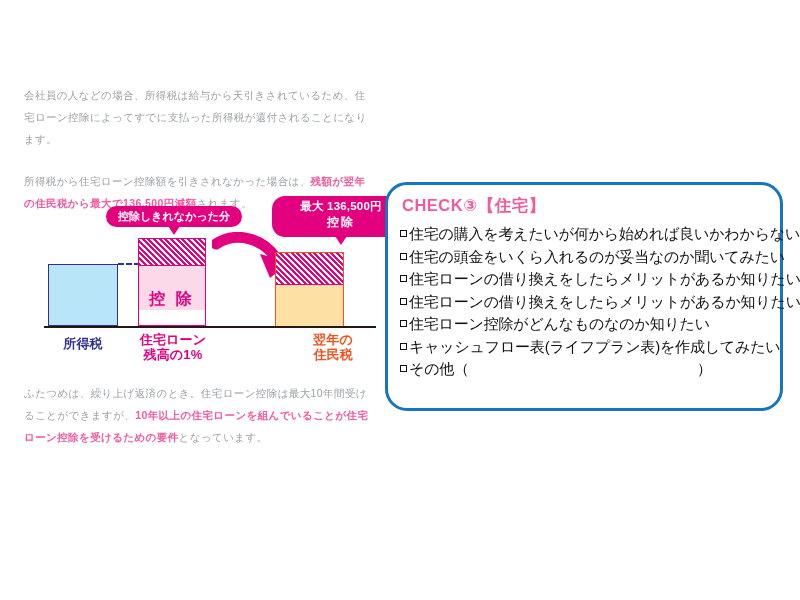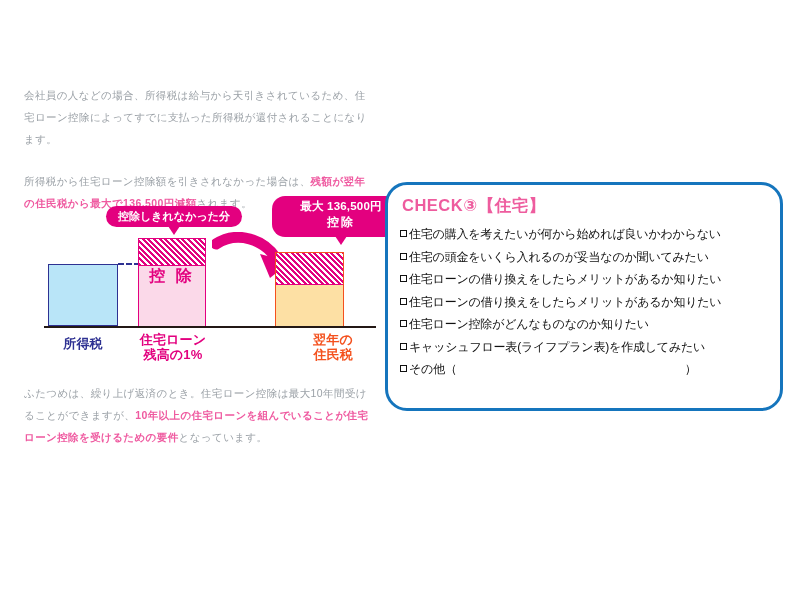--- a/index.html
+++ b/index.html
@@ -42,22 +42,22 @@
   #bar-loan{
     left:114px;width:68px;height:88px;border:1.4px solid #e3007f;
   }
   #bar-loan .seg-hatch{
     height:26px;
     background:
       repeating-linear-gradient(45deg,#e3007f 0 2px,#ffffff 2px 4px);
     border-bottom:1.4px solid #e3007f;
   }
   #bar-loan .seg-solid{
-    height:60px;background:#fbd9e9;
-    display:flex;align-items:flex-start;justify-content:center;
+    height:44px;background:#fbd9e9;
+    display:flex;align-items:flex-end;justify-content:center;
   }
   #bar-loan .seg-solid span{
     color:#e3007f;font-weight:bold;font-size:16px;letter-spacing:3px;
   }
   
   #bar-resident{
     left:251px;width:69px;height:74px;border:1.4px solid #f4511e;
   }
   #bar-resident .seg-hatch{
     height:31px;
@@ -106,21 +106,21 @@
   #check-title{
     position:absolute;left:14px;top:10px;
     color:#ee5c9e;font-weight:bold;font-size:16.5px;letter-spacing:.5px;
   }
   #check-list{
     position:absolute;left:12px;top:38px;right:10px;
     margin:0;padding:0;list-style:none;
   }
   #check-list li{
     display:flex;align-items:flex-start;
-    font-size:12px;line-height:22.5px;color:#111111;letter-spacing:-.2px;
+    font-size:15px;line-height:22.5px;color:#111111;letter-spacing:-.2px;
     white-space:nowrap;
   }
   .checkbox{
     display:inline-block;width:7px;height:7px;margin:7px 2px 0 0;
     border:1px solid #111111;box-sizing:border-box;flex:0 0 auto;
   }
   .other-gap{display:inline-block;width:228px;}
 </style>
 </head>
 <body>

